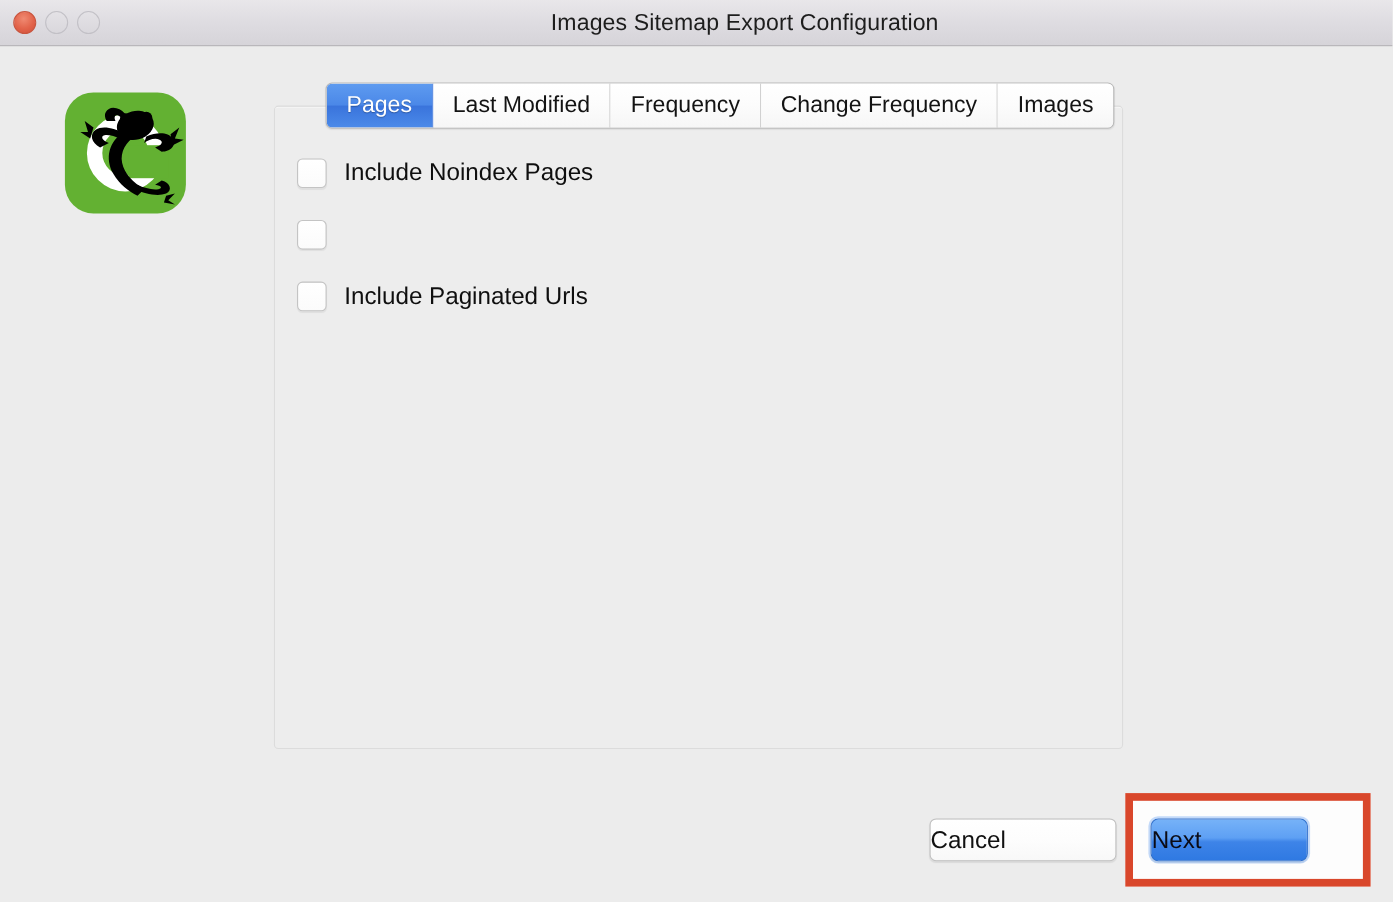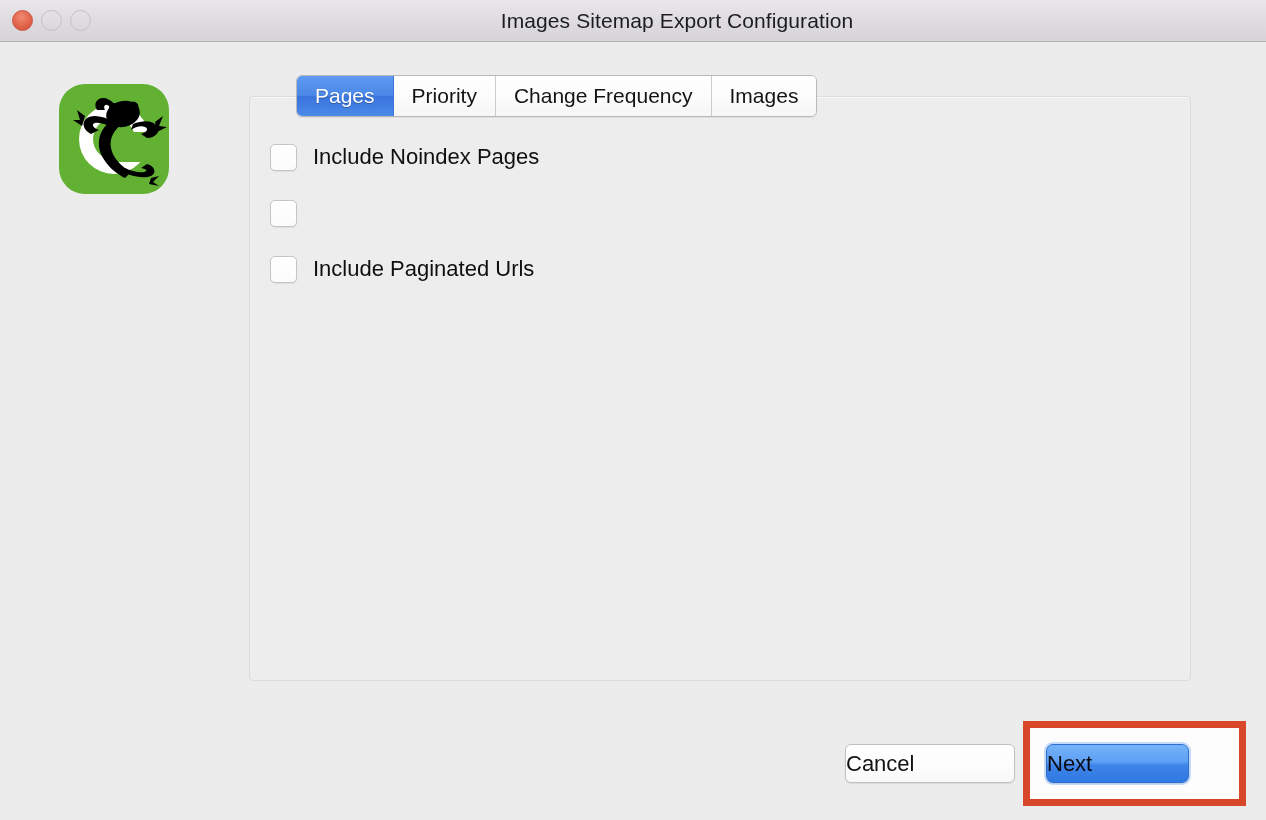--- a/index.html
+++ b/index.html
@@ -103,21 +103,21 @@
     color: #ffffff;
     text-shadow: 0 1px 1px rgba(0,0,0,0.28);
     border-right: 1px solid #3a74dc;
   }
 
   
   .panel {
     position: absolute;
     left: 249px;
     top: 96px;
-    width: 942px;
+    width: 772px;
     height: 585px;
     background: #ededed;
     border: 1px solid #dcdcdc;
     border-radius: 4px;
     box-sizing: border-box;
     box-shadow: inset 0 1px 0 rgba(255,255,255,0.55);
   }
 
   .options {
     position: absolute;
@@ -223,21 +223,24 @@
       <path d="M96 98 L104 96 L98 102 L104 106 L94 104 Z"></path>
     </g>
   </svg>
 </div>
 
 <div class="tabstrip">
   <div class="tab selected">
     <span>Pages</span>
   </div>
   <div class="tab">
-    <span>Priority</span>
+    <span>Last Modified</span>
+  </div>
+  <div class="tab">
+    <span>Frequency</span>
   </div>
   <div class="tab">
     <span>Change Frequency</span>
   </div>
   <div class="tab">
     <span>Images</span>
   </div>
 </div>
 
 <div class="panel">

